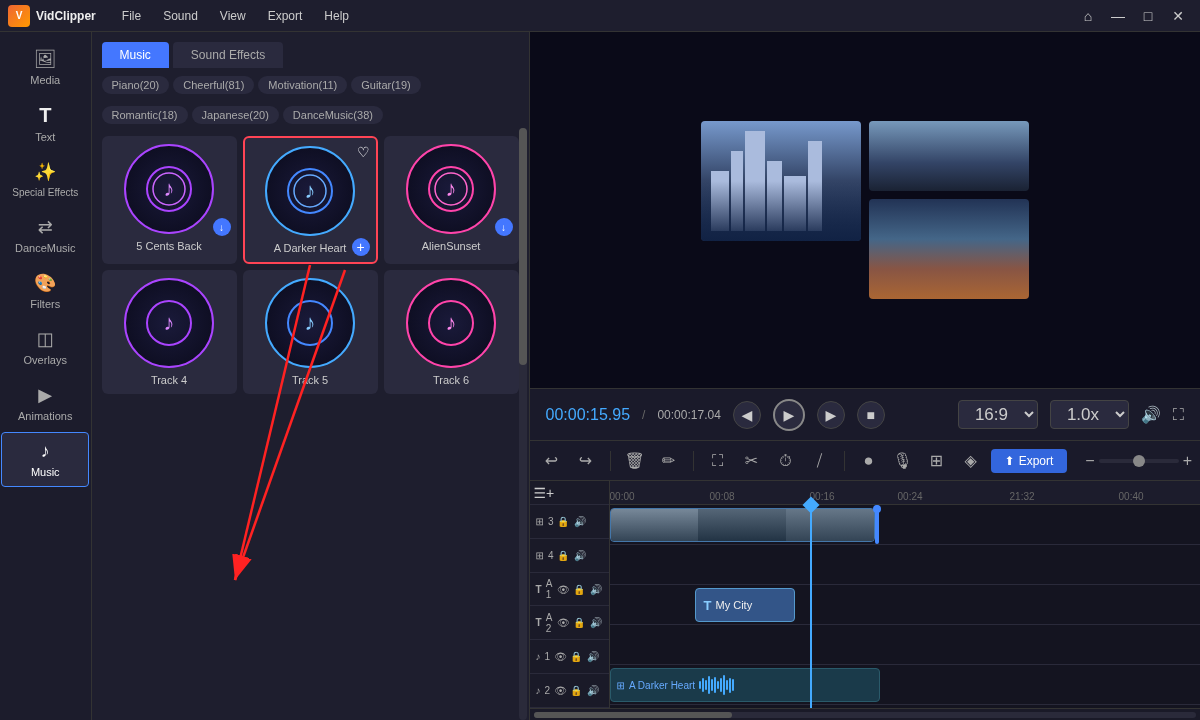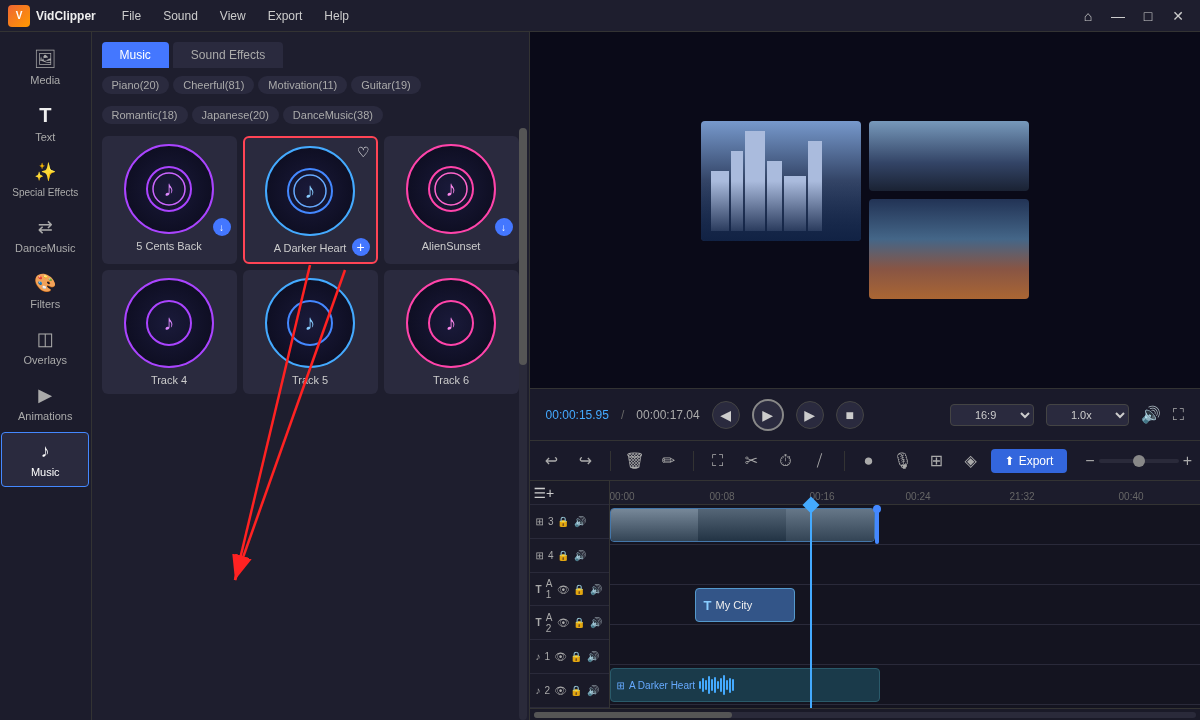--- a/index.html
+++ b/index.html
@@ -213,43 +213,43 @@
     }
     #preview-controls {
       height: 52px;
       background: #1a1a2a;
       border-top: 1px solid #333;
       display: flex;
       align-items: center;
       padding: 0 16px;
       gap: 12px;
     }
-    .time-display { color: #4af; font-size: 12px; }
+    .time-display { color: #4af; font-size: 16px; }
     .time-sep { color: #666; }
     .time-total { color: #aaa; font-size: 12px; }
     .ctrl-btn {
       width: 28px; height: 28px;
       border-radius: 50%;
       background: #2a2a3e;
       border: 1px solid #444;
       display: flex; align-items: center; justify-content: center;
       cursor: pointer; color: #ccc; font-size: 14px;
     }
     .ctrl-btn.play {
       width: 32px; height: 32px;
       border: 2px solid #888;
     }
     .spacer { flex: 1; }
     .ratio-select, .speed-select {
       background: #2a2a3e;
       border: 1px solid #444;
       color: #ccc;
-      padding: 3px 20px;
+      padding: 3px 12px;
       border-radius: 4px;
-      font-size: 11px;
+      font-size: 17px;
     }
     .volume-icon { color: #aaa; font-size: 16px; cursor: pointer; }
     .fullscreen-btn { color: #aaa; font-size: 16px; cursor: pointer; }
 
     
     #timeline {
       height: 280px;
       background: #141420;
       border-top: 1px solid #333;
       display: flex;
@@ -698,21 +698,21 @@
             <span style="font-size:10px;">🔊</span>
           </div>
         </div>
 
         <div id="tl-right">
 
           <div class="tl-ruler">
             <span class="tl-marker" style="left:0px;">00:00</span>
             <span class="tl-marker" style="left:100px;">00:08</span>
             <span class="tl-marker" style="left:200px;">00:16</span>
-            <span class="tl-marker" style="left:296px;text-align:right;">00:24</span>
+            <span class="tl-marker" style="left:288px;text-align:right;">00:24</span>
             <span class="tl-marker" style="left:400px;">21:32</span>
             <span class="tl-marker" style="left:492px;padding-left:17px;">00:40</span>
 
           </div>
 
           <div class="tl-tracks" style="position:relative;">
 
             <div class="tl-playhead" style="left:200px; height:240px;">
               <div class="tl-playhead-diamond"></div>
             </div>

